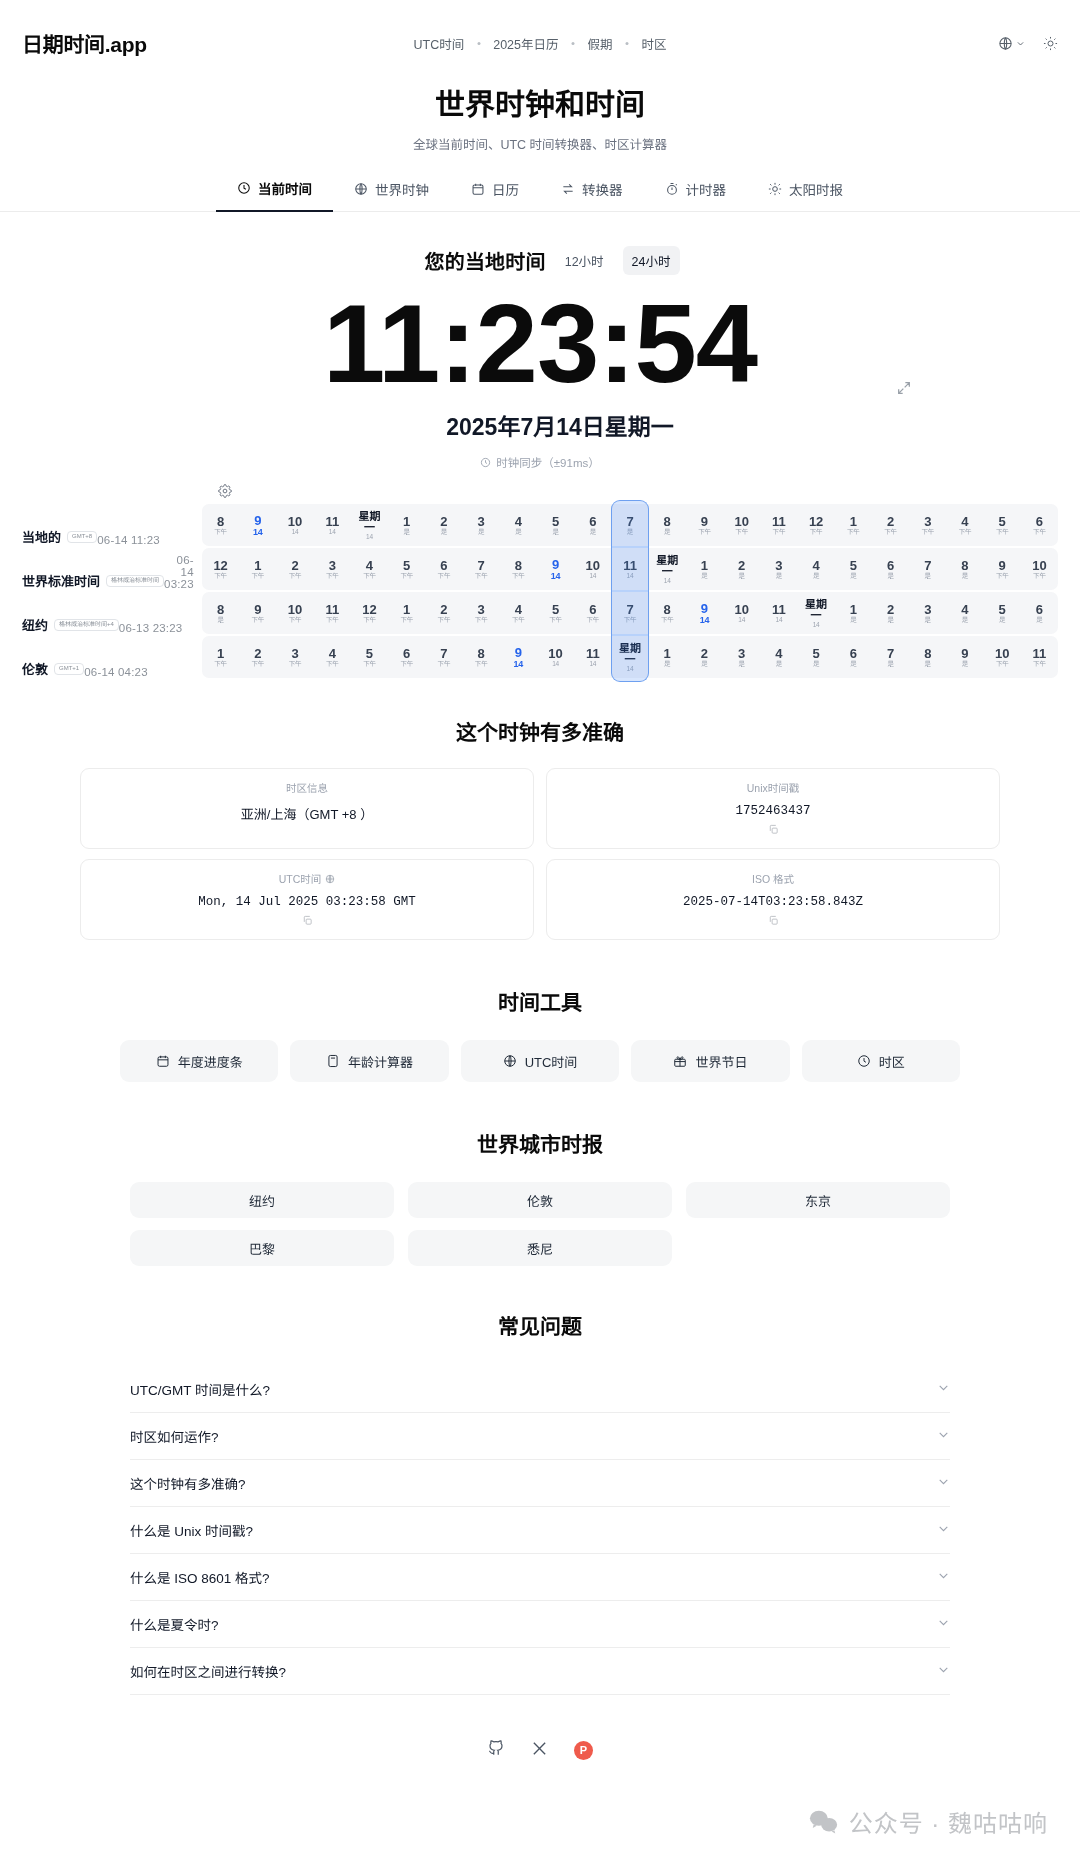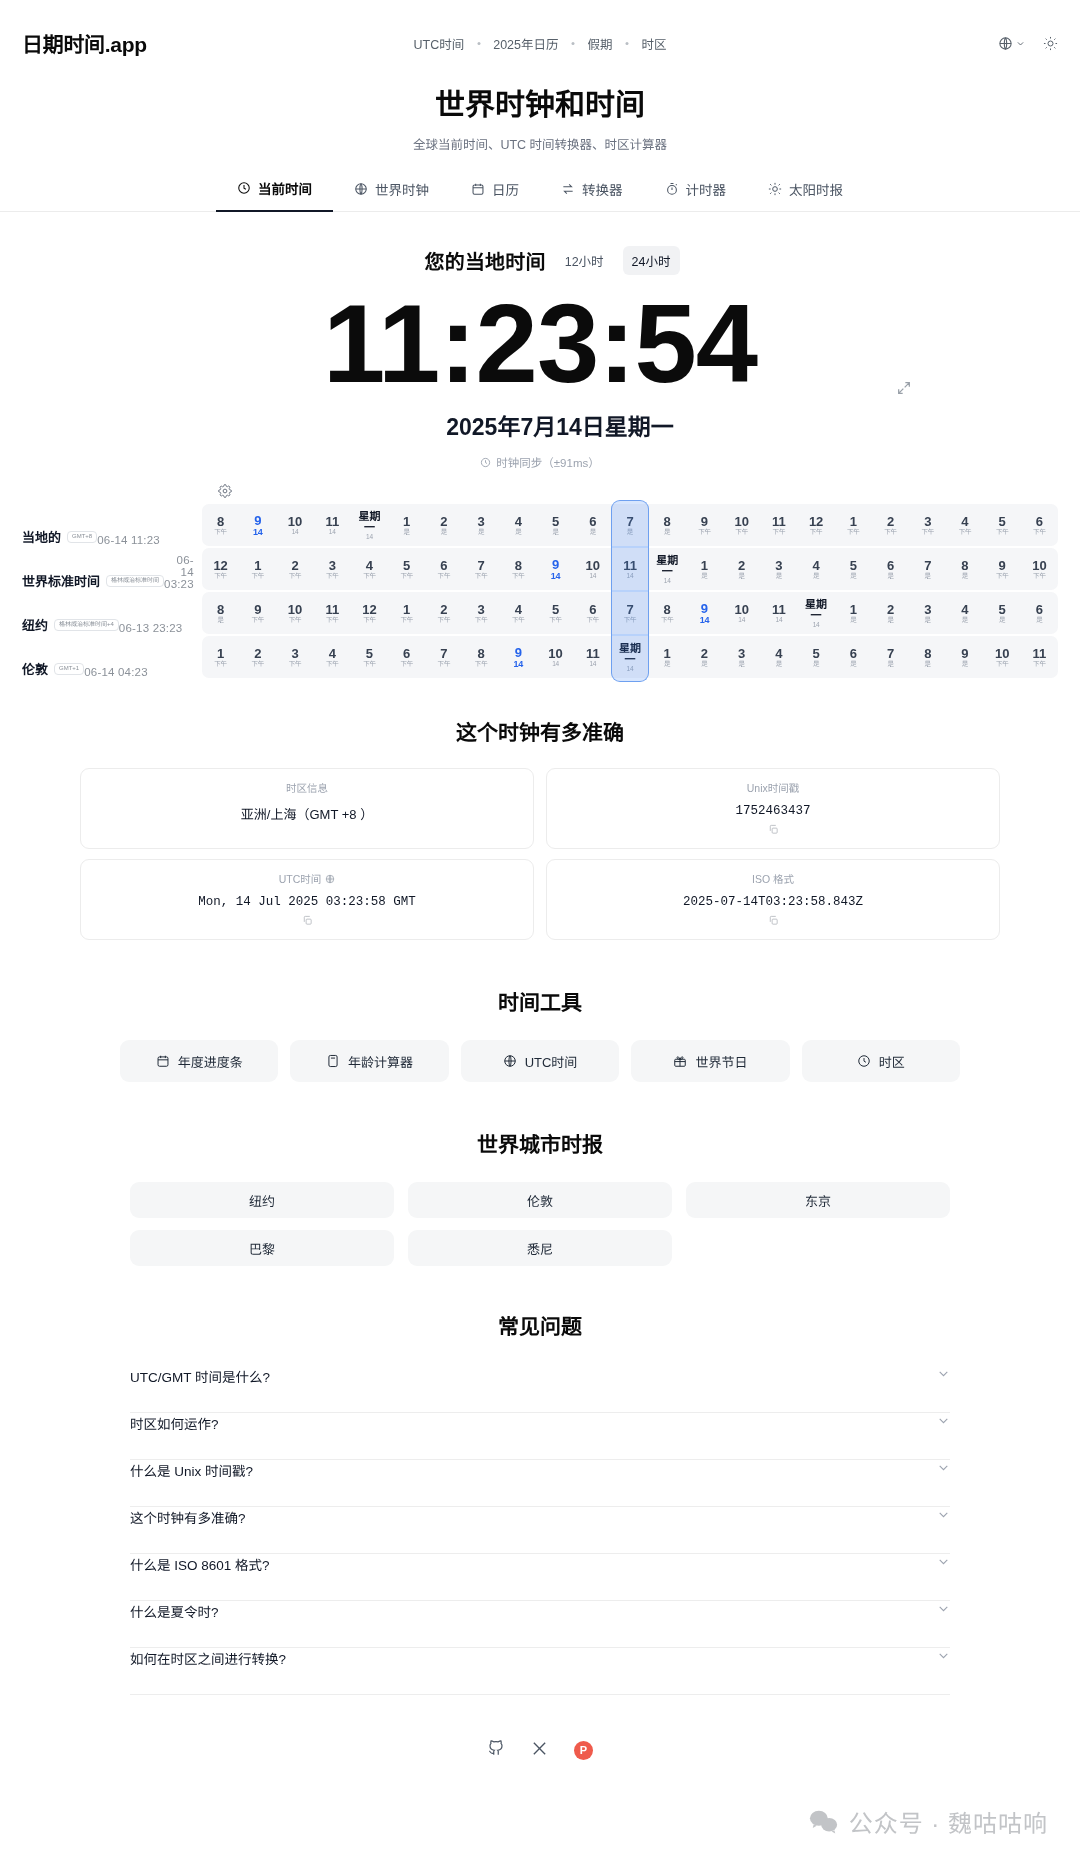--- a/index.html
+++ b/index.html
@@ -253,21 +253,21 @@
     border-radius: 9px;
     height: 36px;
     display: flex; align-items: center; justify-content: center;
     font-size: 13px; color: #1f2937; cursor: pointer;
   }
 
   .faqsec { margin-top: 44px; }
   .faqlist { margin-top: 26px; padding: 0 130px; }
   .faqitem {
     height: 47px;
-    display: flex; align-items: flex-start;
+    display: flex; align-items: center;
     border-bottom: 1px solid #ededed;
     cursor: pointer;
   }
   .faqitem .q { font-size: 13.5px; color: #111827; }
   .faqitem .chev { margin-left: auto; color: #9ca3af; }
 
   
   .footer {
     margin-top: 30px;
     display: flex; align-items: center; justify-content: center; gap: 26px;
@@ -948,27 +948,27 @@
             <path d="M5 9l7 7 7-7"></path>
           </svg></span>
       </div>
       <div class="faqitem">
         <span class="q">时区如何运作?</span>
         <span class="chev"><svg width="13" height="13" viewBox="0 0 24 24" fill="none" stroke="currentColor" stroke-width="2">
             <path d="M5 9l7 7 7-7"></path>
           </svg></span>
       </div>
       <div class="faqitem">
-        <span class="q">什么是 Unix 时间戳?</span>
+        <span class="q">这个时钟有多准确?</span>
         <span class="chev"><svg width="13" height="13" viewBox="0 0 24 24" fill="none" stroke="currentColor" stroke-width="2">
             <path d="M5 9l7 7 7-7"></path>
           </svg></span>
       </div>
       <div class="faqitem">
-        <span class="q">这个时钟有多准确?</span>
+        <span class="q">什么是 Unix 时间戳?</span>
         <span class="chev"><svg width="13" height="13" viewBox="0 0 24 24" fill="none" stroke="currentColor" stroke-width="2">
             <path d="M5 9l7 7 7-7"></path>
           </svg></span>
       </div>
       <div class="faqitem">
         <span class="q">什么是 ISO 8601 格式?</span>
         <span class="chev"><svg width="13" height="13" viewBox="0 0 24 24" fill="none" stroke="currentColor" stroke-width="2">
             <path d="M5 9l7 7 7-7"></path>
           </svg></span>
       </div>

